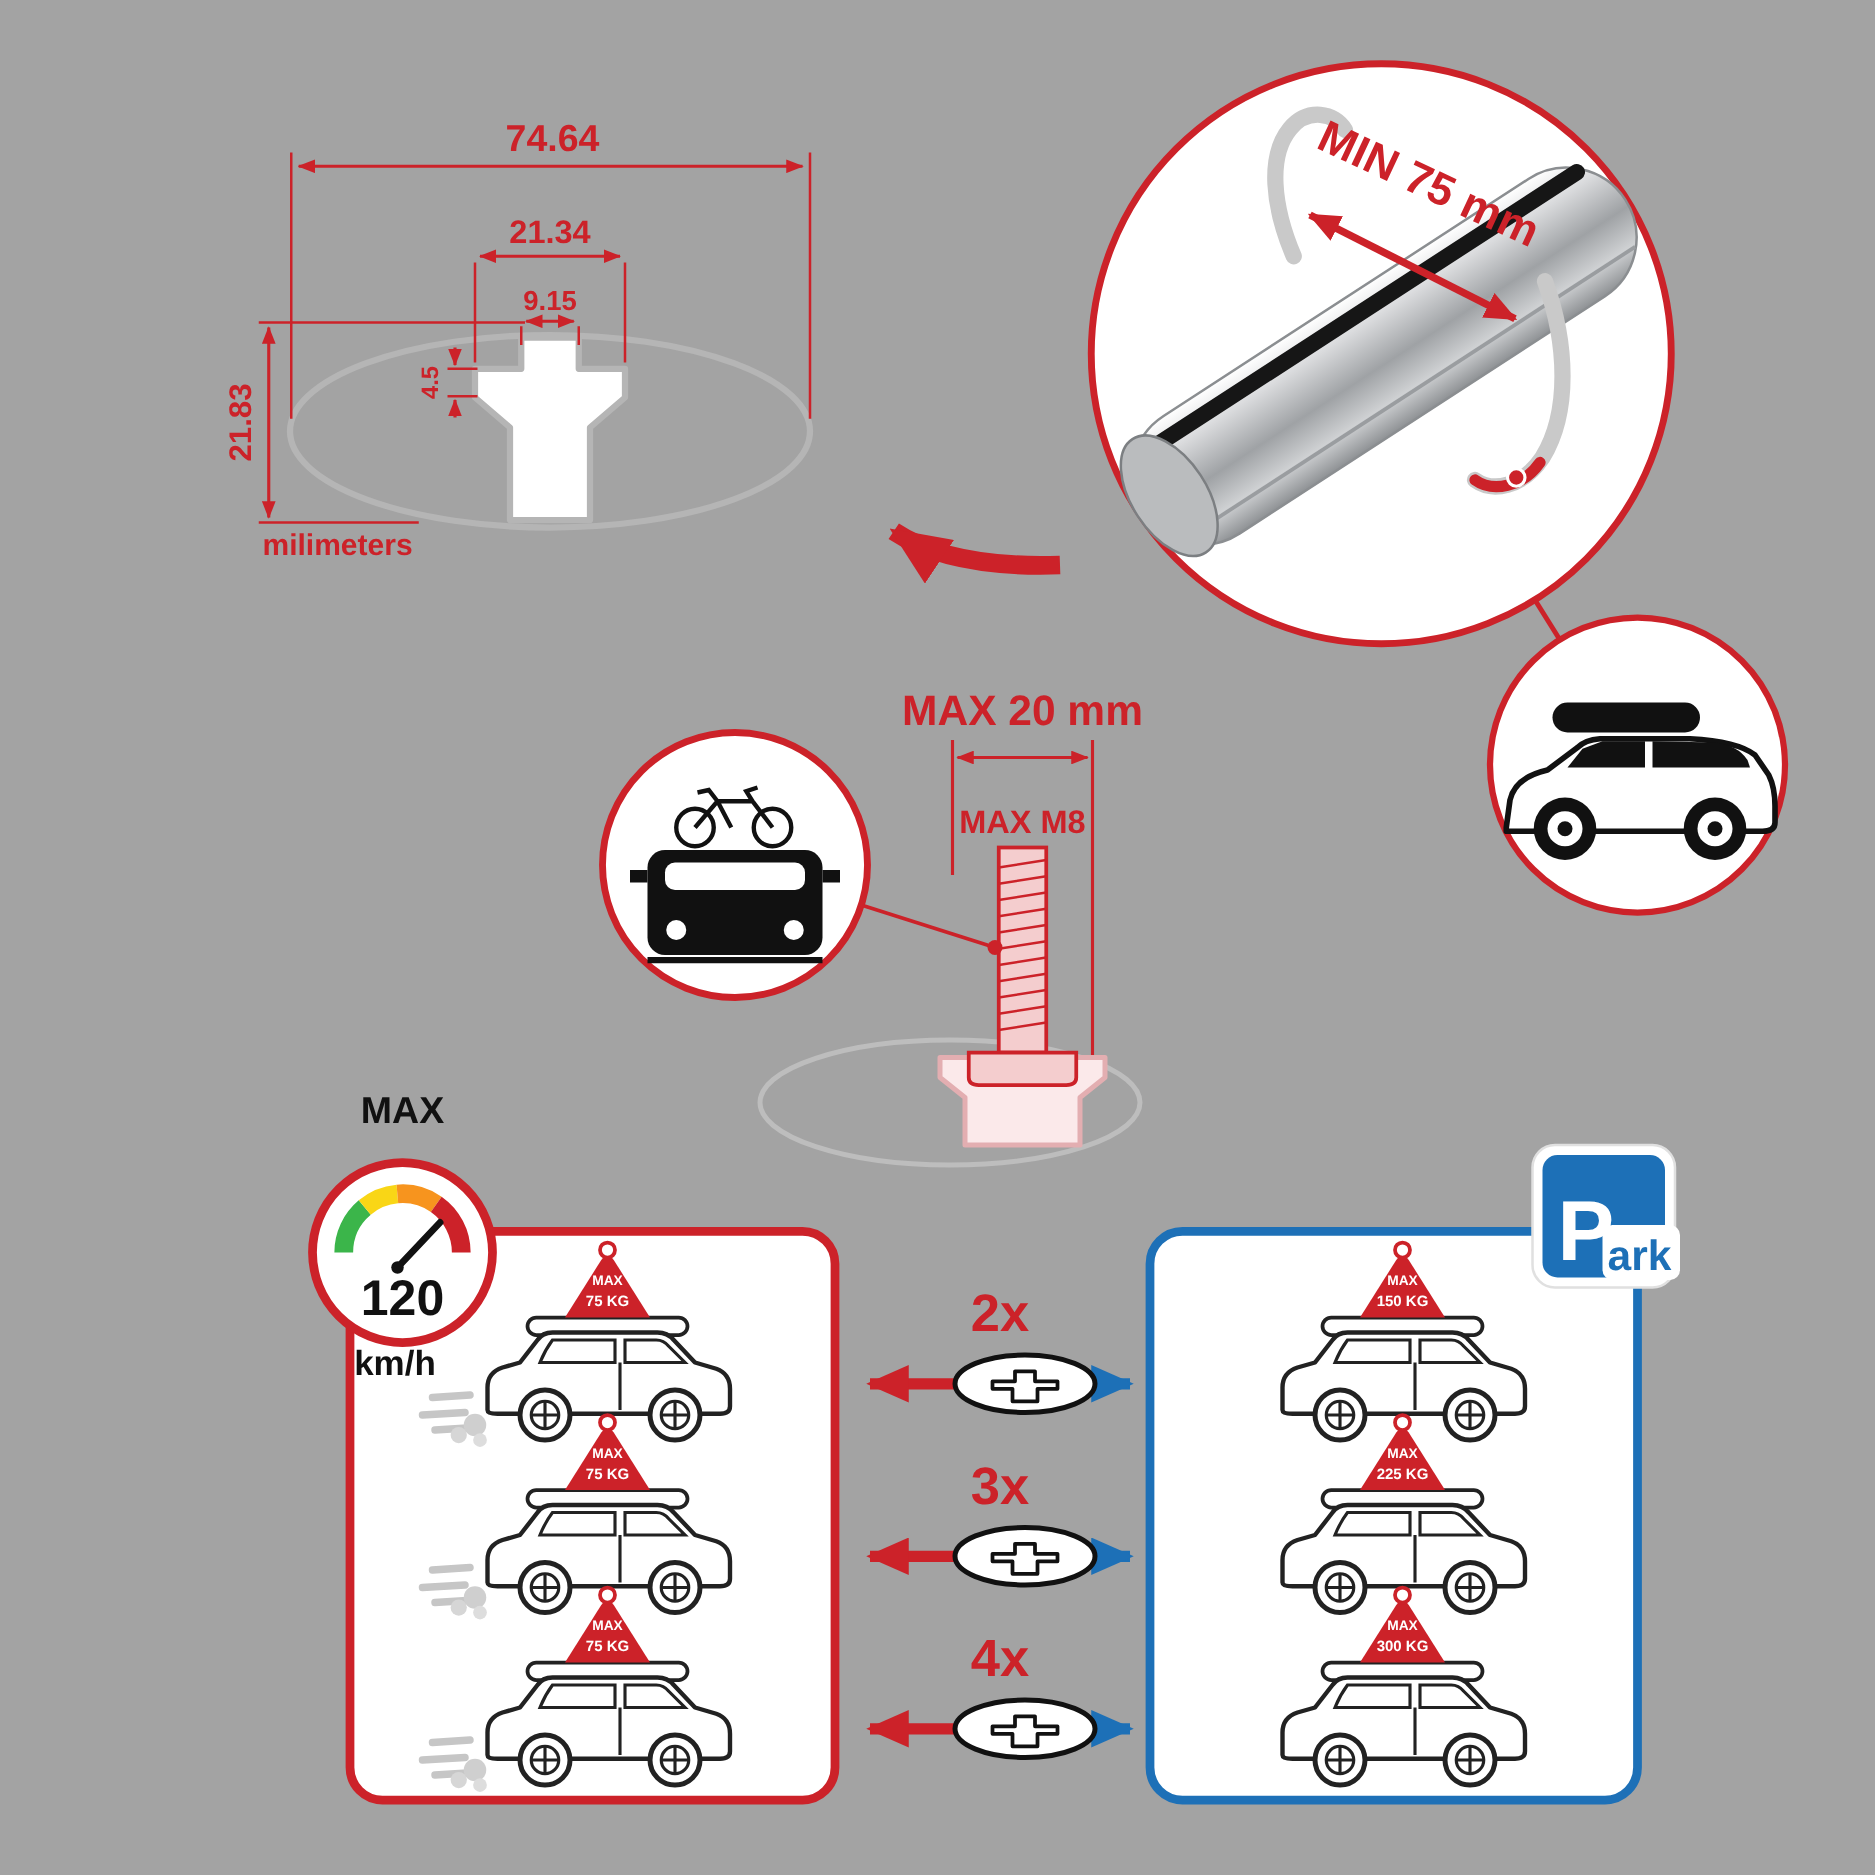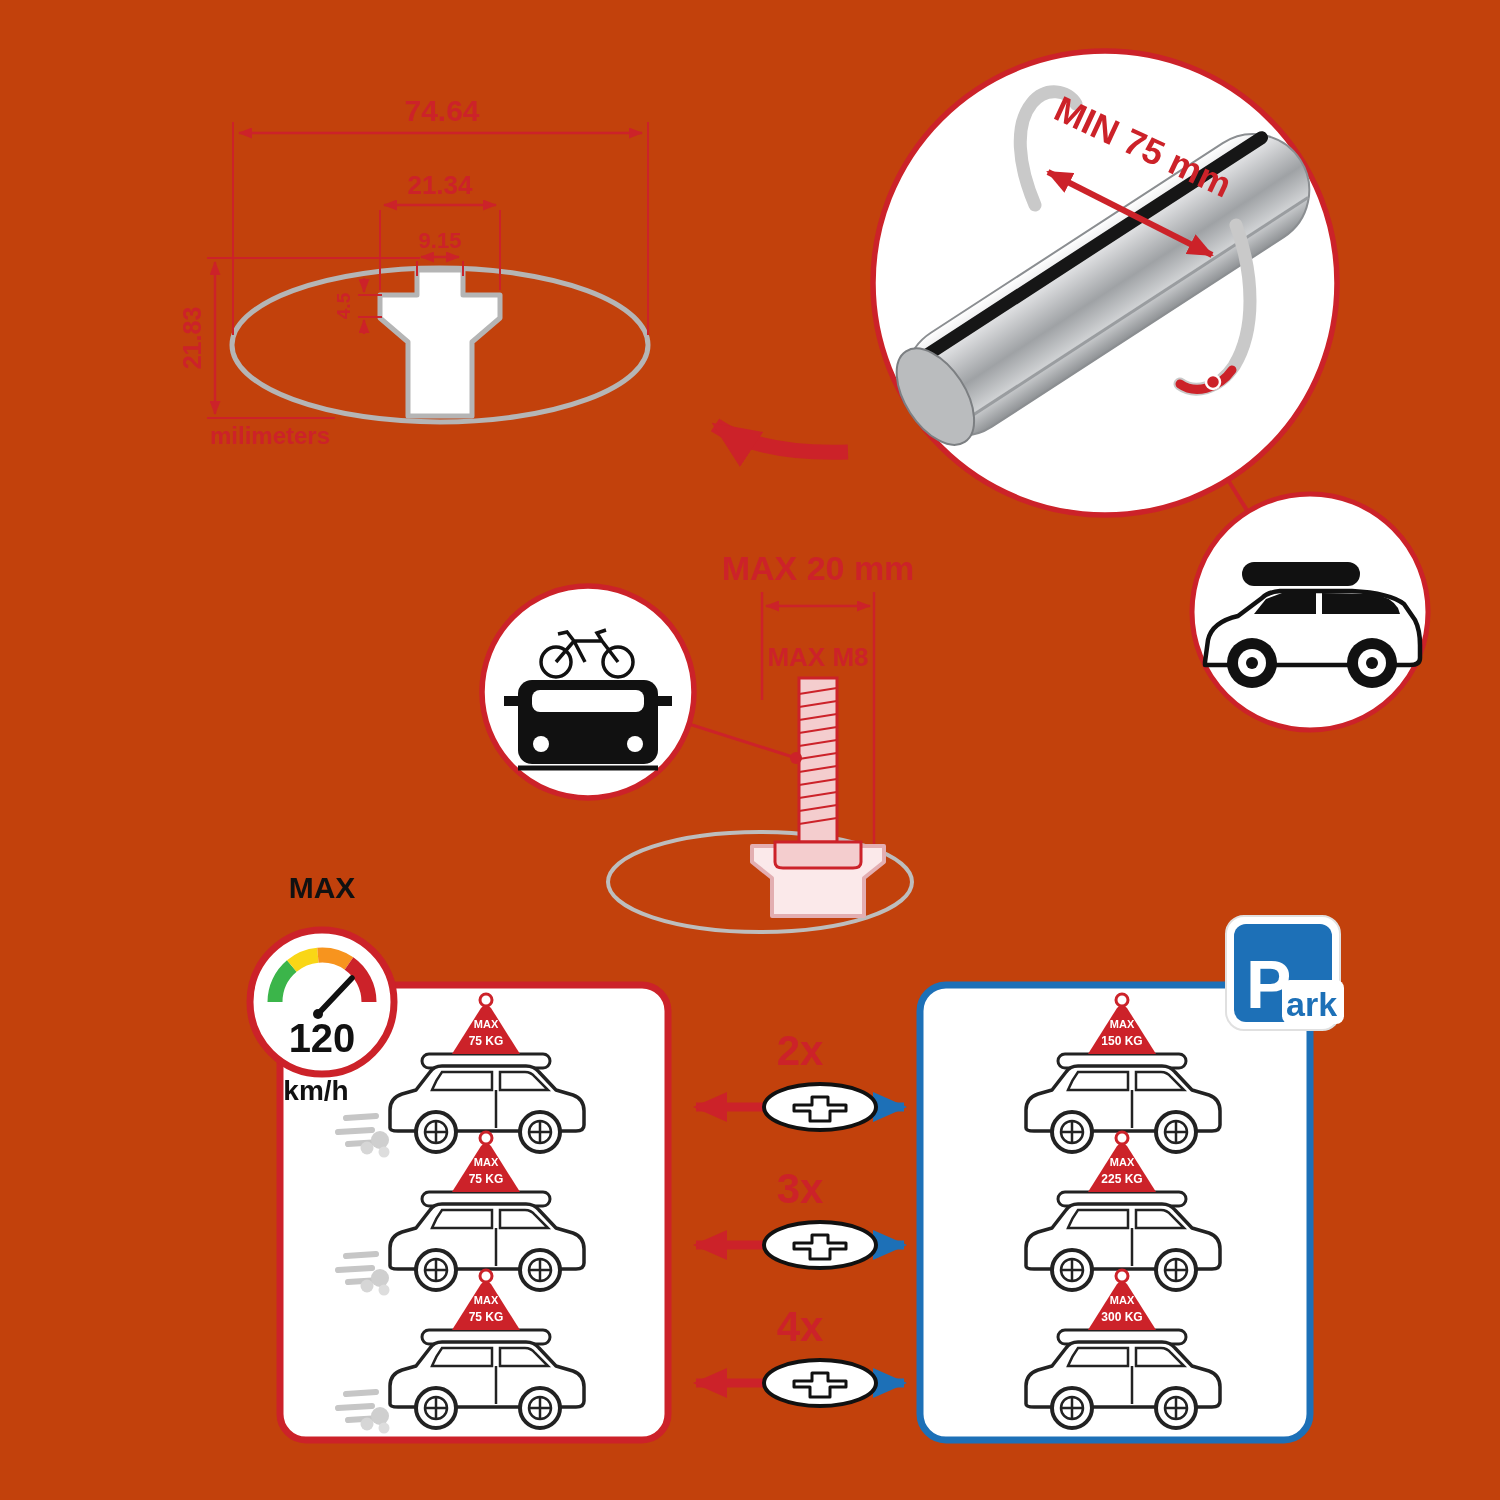--- a/index.html
+++ b/index.html
@@ -1,16 +1,16 @@
 <!DOCTYPE html>
 <html><head>
 <meta charset="utf-8">
 <style>
   html,body{margin:0;padding:0;background:#fff;}
-  .canvas{position:relative;width:1500px;height:1500px;background:#c2410c;overflow:hidden;
+  .canvas{position:relative;width:1500px;height:1500px;background:#a3a3a3;overflow:hidden;
           font-family:"Liberation Sans",sans-serif;}
   svg{position:absolute;left:0;top:0;}
   svg text{font-family:"Liberation Sans",sans-serif;}
 </style>
 </head>
 <body>
 
 <div class="canvas">
 <svg width="1500" height="1500" viewBox="0 0 1500 1500">
   <defs>

